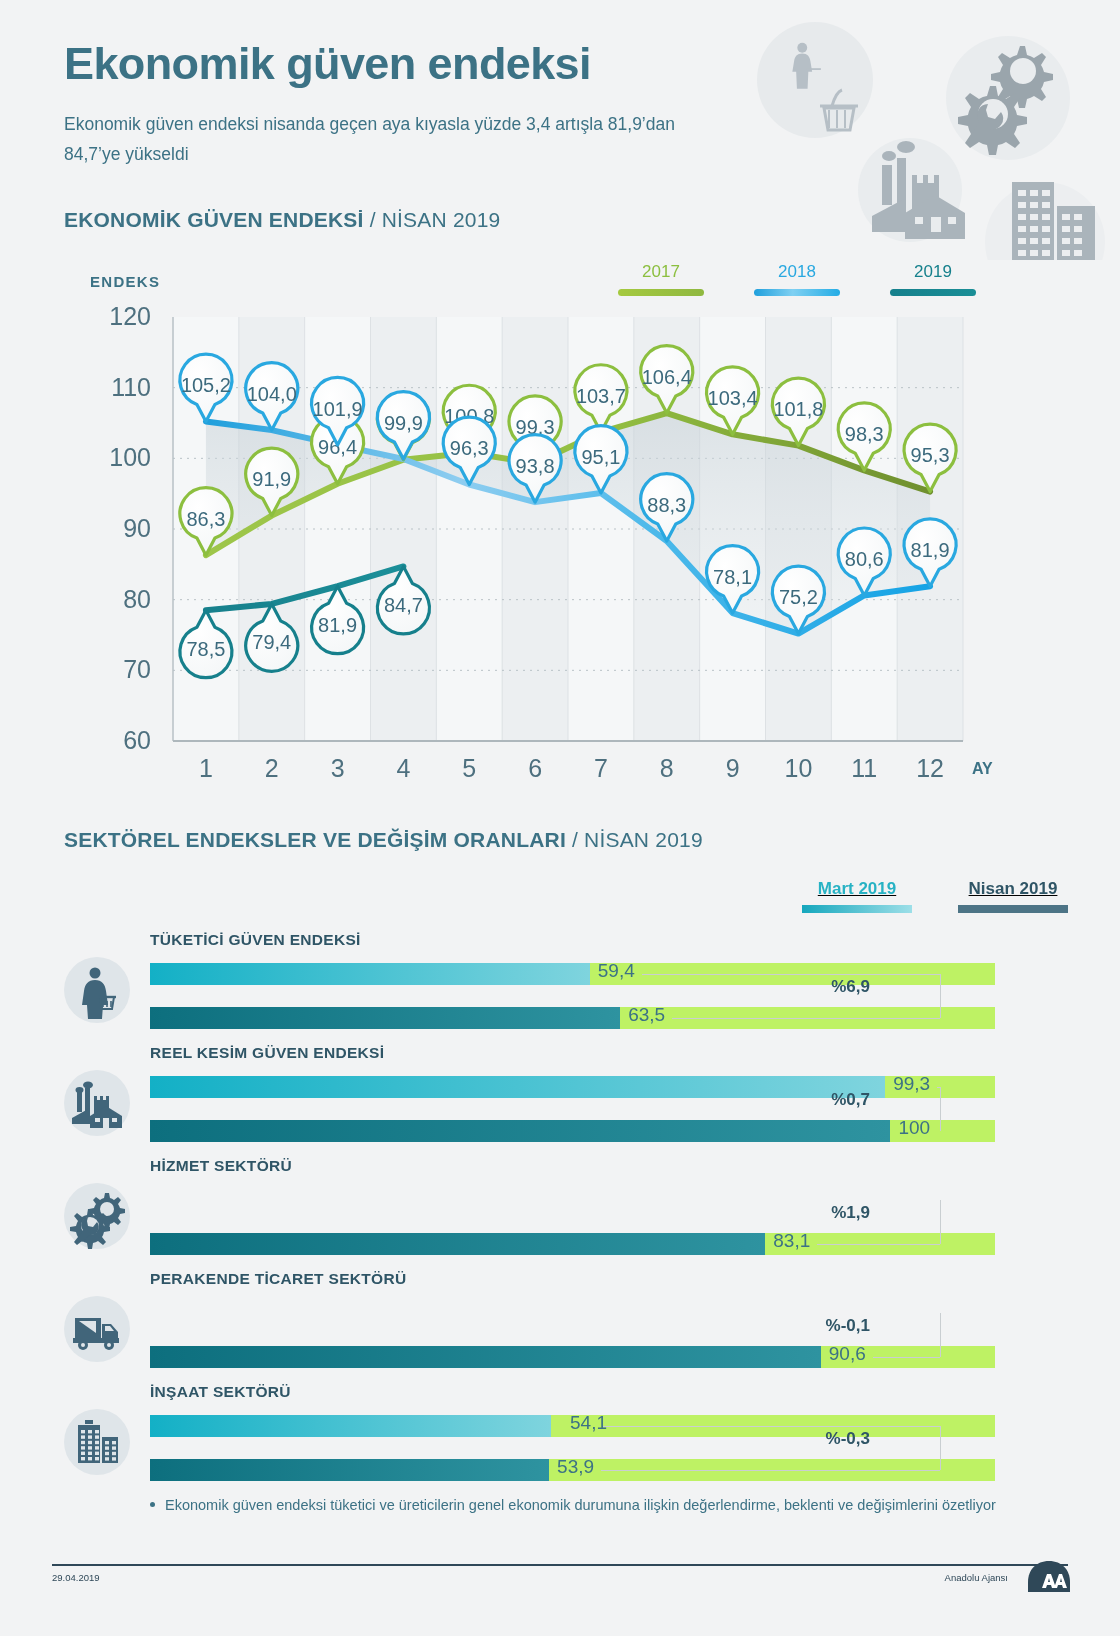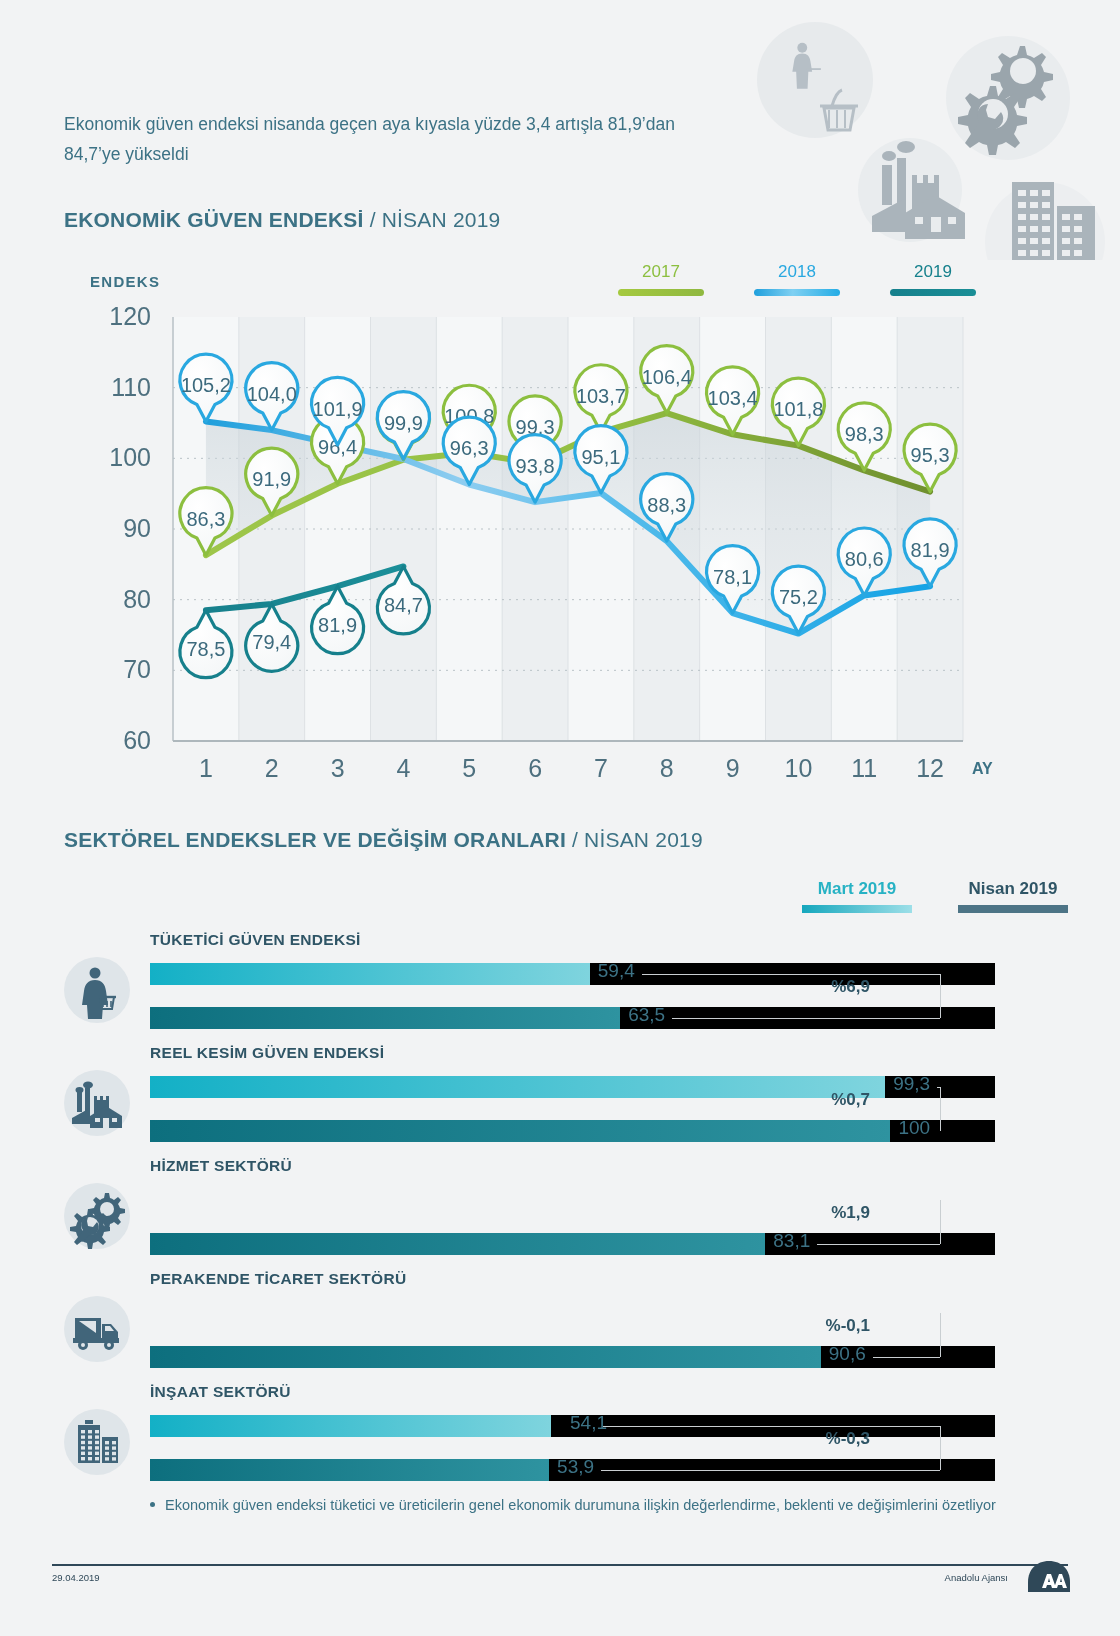--- a/index.html
+++ b/index.html
@@ -45,36 +45,36 @@
   .lg2019 .legend-bar { background:linear-gradient(90deg,#16808c,#1a8e96); }
   .endeks-label {
     position:absolute; left:82px; top:18px;
     font-size:15px; font-weight:bold; color:#3c7285; letter-spacing:1.3px;
   }
   .chart-svg { position:absolute; left:0; top:0; }
   .ay-label { position:absolute; left:964px; top:505px; font-size:16px; font-weight:bold; color:#3c7285; }
 
   
   .sectors { position:absolute; left:0; top:820px; width:1120px; }
-  .sec-legend { position:absolute; right:52px; top:60px; display:flex; gap:46px; }
+  .sec-legend { position:absolute; right:52px; top:60px; display:flex; gap:46px;text-decoration:underline; }
   .sec-legend-item { text-align:center; }
   .sec-legend-label { font-size:17px; font-weight:bold; line-height:1; margin-bottom:8px; white-space:nowrap; }
   .sec-legend-bar { height:8px; }
   .slm .sec-legend-label { color:#27b2c4; }
   .slm .sec-legend-bar { background:linear-gradient(90deg,#16a7bd,#9ddfe8); width:110px; margin:0 auto; }
   .sln .sec-legend-label { color:#2f5566; }
   .sln .sec-legend-bar { background:#4d7486; width:110px; margin:0 auto; }
 
   .row { position:absolute; left:0; width:908px; height:108px; }
   .row-icon { position:absolute; left:64px; top:22px; width:66px; height:66px; }
   .row-title {
     position:absolute; left:150px; top:-4px;
     font-size:15.5px; font-weight:bold; color:#2f5566; letter-spacing:0.3px;
   }
-  .track { position:absolute; left:150px; width:845px; height:22px; background:#000000; }
+  .track { position:absolute; left:150px; width:845px; height:22px; background:#bef264; }
   .track.t1 { top:28px; }
   .track.t2 { top:72px; }
   .bar { position:absolute; left:0; top:0; height:22px; }
   .bar.mart { background:linear-gradient(90deg,#13b0c6,#7fd4de); }
   .bar.nisan { background:linear-gradient(90deg,#0d6f7e,#2e93a0); }
   .bar-val { position:absolute; top:-3px; font-size:19px; color:#3c7285; white-space:nowrap; }
   .connector { position:absolute; height:1px; background:#c9ced1; top:11px; }
   .bracket { position:absolute; right:52px; width:1px; background:#c9ced1; }
   .pct {
     position:absolute; right:38px; top:42px;
@@ -166,20 +166,21 @@
               <rect x="374" y="216" width="8" height="6"></rect>
             <rect x="362" y="228" width="8" height="6"></rect>
               <rect x="374" y="228" width="8" height="6"></rect>
             <rect x="362" y="240" width="8" height="6"></rect>
               <rect x="374" y="240" width="8" height="6"></rect>
           </g>
         </g>
       </svg>
     </div>
 
+    <div class="title">Ekonomik güven endeksi</div>
     <div class="subtitle">Ekonomik güven endeksi nisanda geçen aya kıyasla yüzde 3,4 artışla 81,9’dan 84,7’ye yükseldi</div>
   </div>
 
   <div class="sec-head" style="left:64px; top:208px;">
     <b>EKONOMİK GÜVEN ENDEKSİ</b><span class="light"> / NİSAN 2019</span>
   </div>
 
   <div class="chart-wrap">
 
     <div class="legend">

